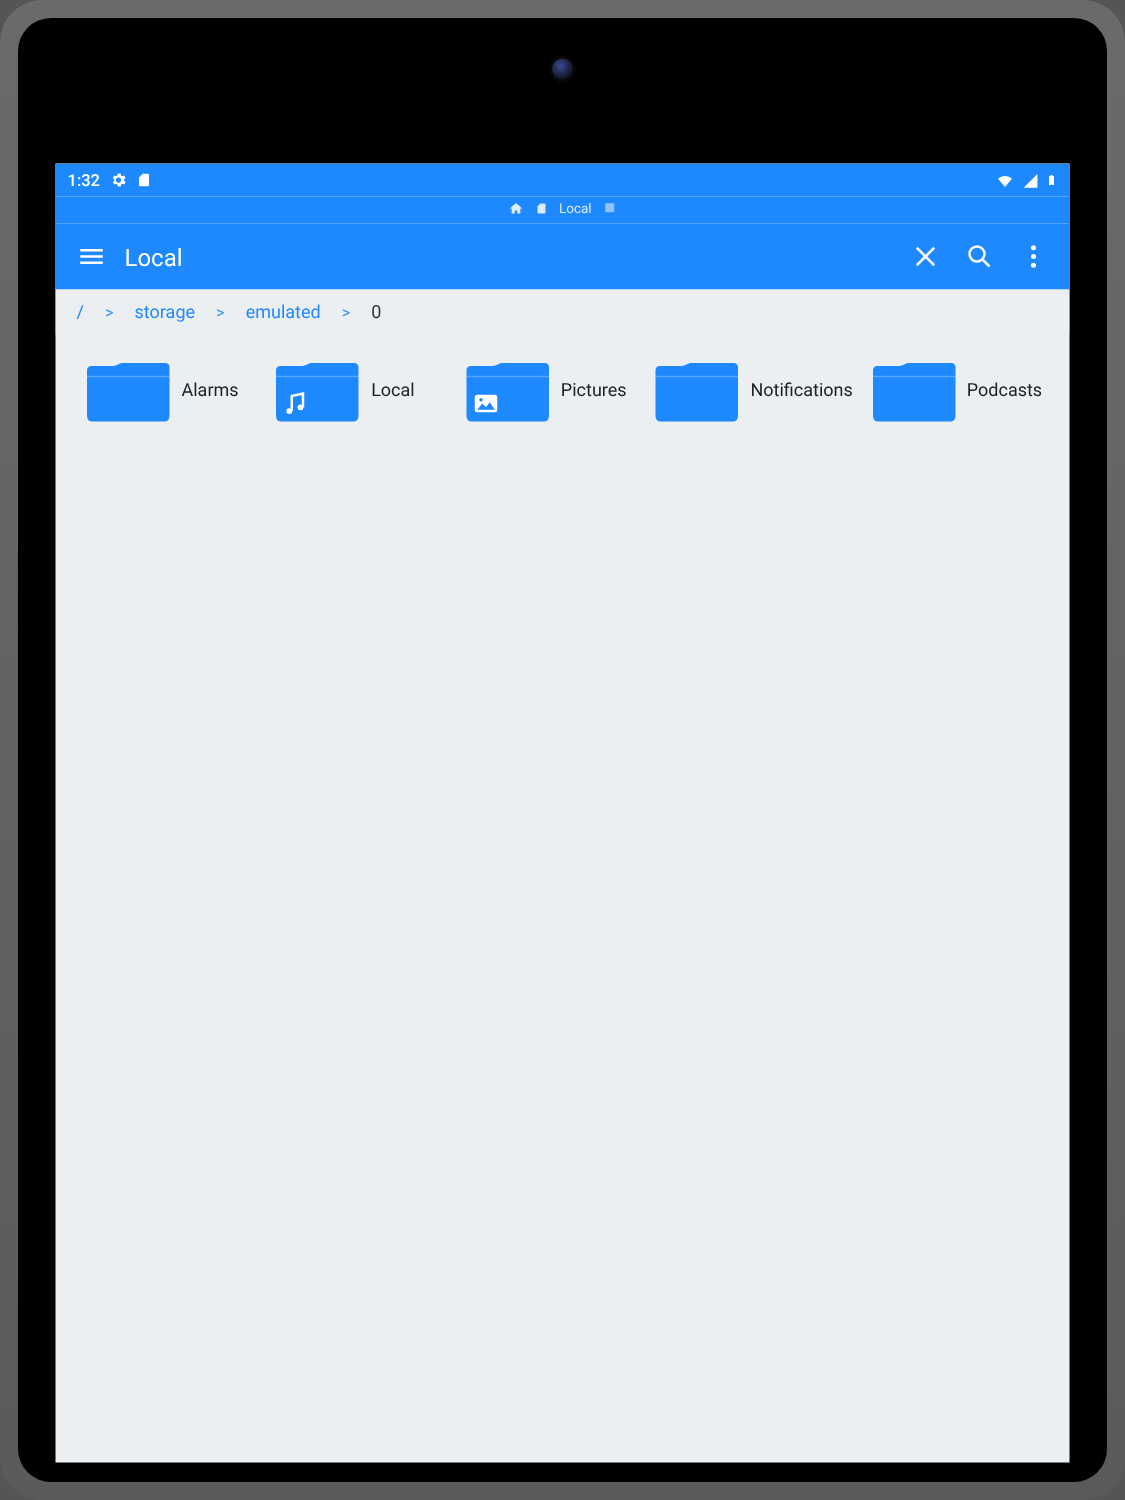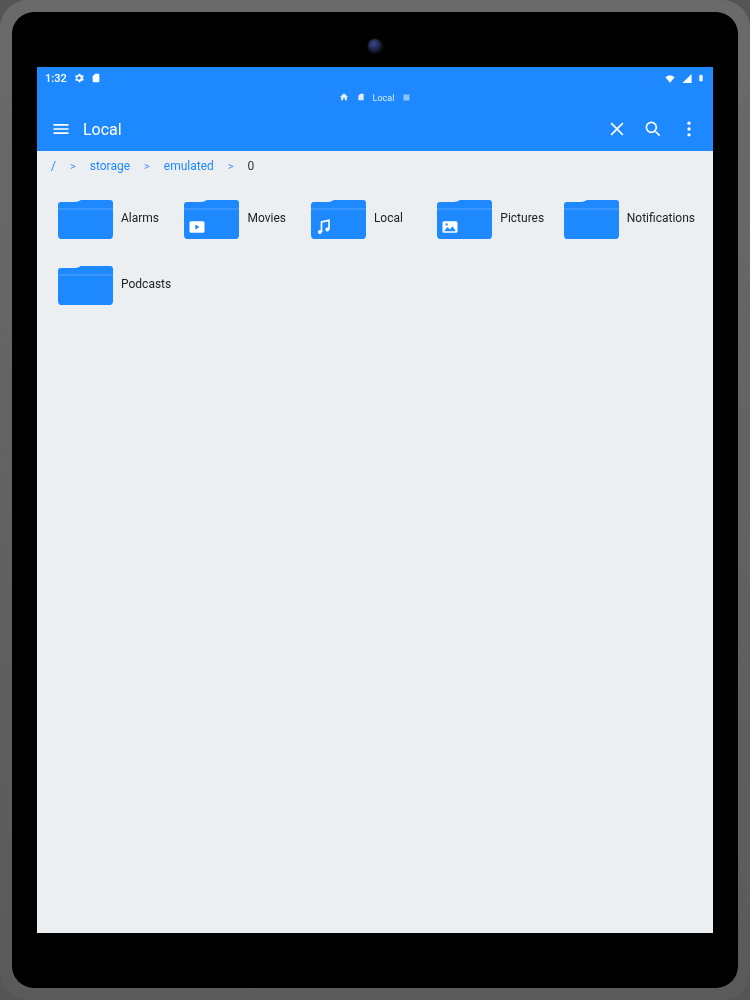--- a/index.html
+++ b/index.html
@@ -27,20 +27,21 @@
     position: absolute; top: 27px; left: 50%; transform: translateX(-50%);
     width: 14px; height: 14px; border-radius: 50%;
     background: radial-gradient(circle at 40% 35%, #3b4a8f 0%, #1a1f3a 55%, #000 100%);
     box-shadow: 0 0 0 2px #070707;
   }
   .screen {
     position: relative;
     width: 100%; height: 100%;
     background: #eceff1;
     overflow: hidden;
+    margin-top: 42px;
   }
 
   
   .status-bar {
     height: 22px;
     background: #1e88ff;
     color: #fff;
     display: flex; align-items: center;
     padding: 0 8px;
     font-size: 11px;
@@ -228,34 +229,20 @@
               </svg>
             </div>
             <div class="label">Alarms</div>
           </div>
           <div class="item">
             <div class="folder">
               <svg viewBox="0 0 60 46">
                 <use href="#folder-shape"></use>
               </svg>
               <div class="badge">
-                <svg viewBox="0 0 24 24">
-                  <rect x="3" y="5" width="18" height="14" rx="2" fill="#fff"></rect>
-                  <path d="M10 9v6l5-3Z" fill="#1e88ff"></path>
-                </svg>
-              </div>
-            </div>
-            <div class="label">Movies</div>
-          </div>
-          <div class="item">
-            <div class="folder">
-              <svg viewBox="0 0 60 46">
-                <use href="#folder-shape"></use>
-              </svg>
-              <div class="badge">
                 <svg viewBox="0 0 24 24" fill="none" stroke="#fff" stroke-width="2">
                   <path d="M9 18V6l9-2v11"></path>
                   <circle cx="7" cy="18" r="2.3" fill="#fff" stroke="none"></circle>
                   <circle cx="16" cy="15" r="2.3" fill="#fff" stroke="none"></circle>
                 </svg>
               </div>
             </div>
             <div class="label">Local</div>
           </div>
           <div class="item">

